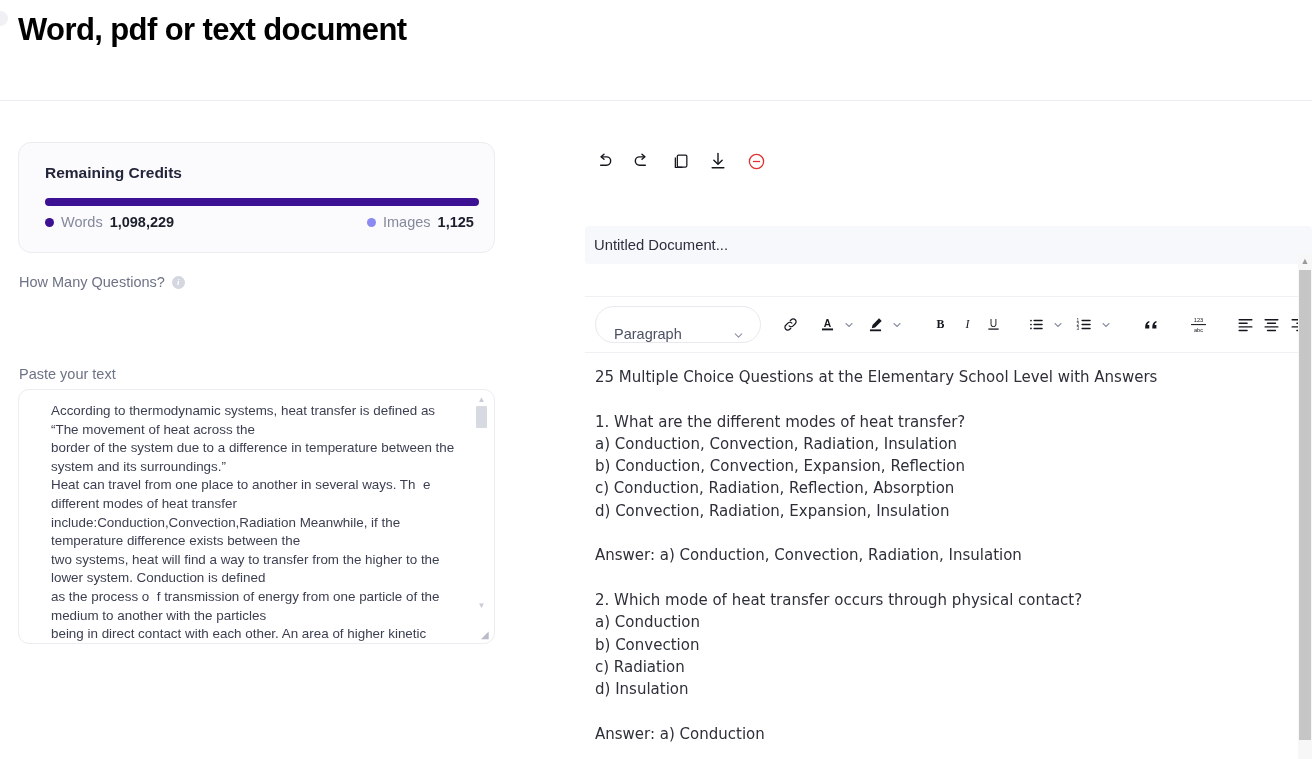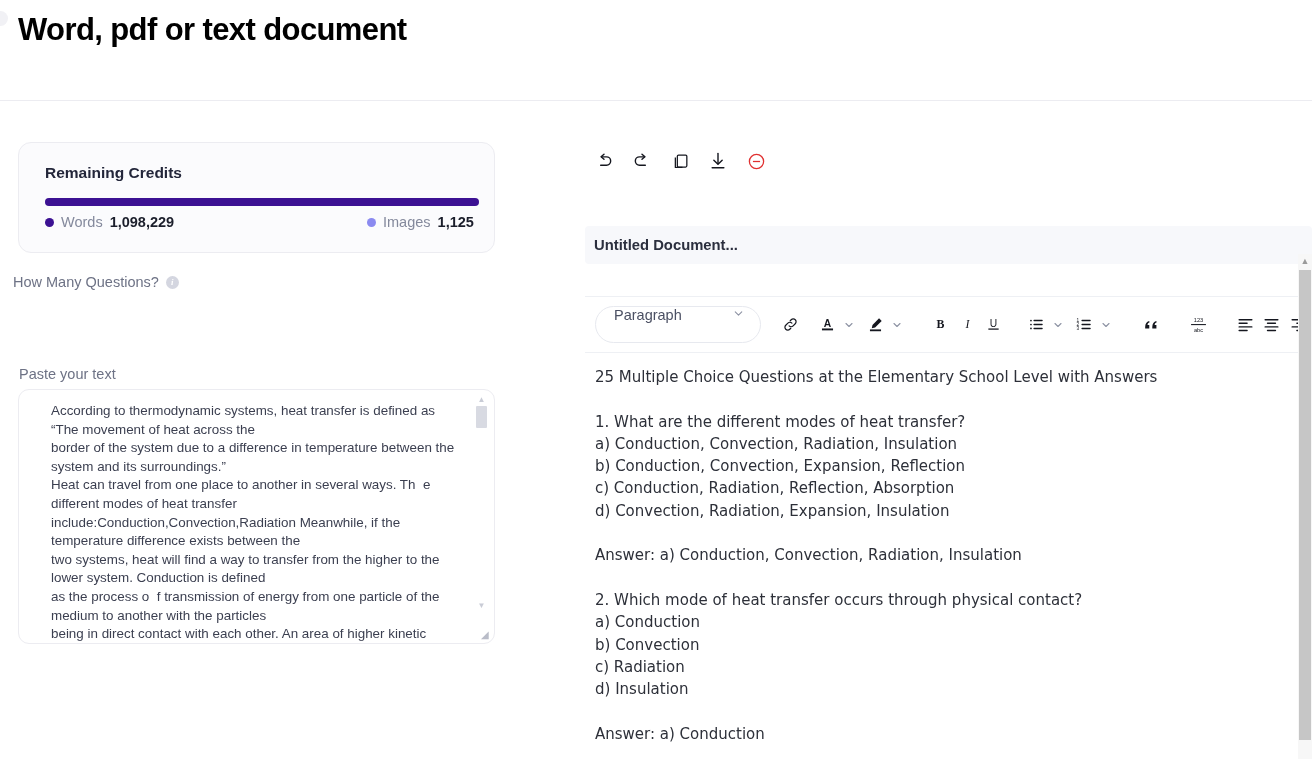--- a/index.html
+++ b/index.html
@@ -30,21 +30,21 @@
   #legend-words { left:26px;text-align:right; }
   #legend-images { left:348px; }
   .legend .dot { width:9px; height:9px; border-radius:50%; display:inline-block; }
   .legend .lbl { color:#84899c; }
   .legend .val { color:#1b1e2b; font-weight:bold; }
 
   .field-label { position:absolute; font-size:14.5px; color:#6d7285; display:flex; align-items:center; gap:7px; }
   .info-icon { width:13px; height:13px; border-radius:50%; background:#d4d6e0; color:#fff; font-size:9px;
                font-weight:bold; display:inline-flex; align-items:center; justify-content:center; font-style:italic; font-family:"Liberation Serif", serif;}
 
-  #label-questions { left:13px; top:173px;text-align:right; }
+  #label-questions { left:19px; top:173px;text-align:right; }
   #input-questions { position:absolute; left:18px; top:196px; width:477px; height:47px; border:1px solid #ececf1;
                      border-radius:11px; background:#fff; font-size:15px; color:#2b2f3e; padding:0 18px;
                      font-family:"Liberation Sans", sans-serif; outline:none; }
 
   #label-paste { left:19px; top:265px; }
 
   #textarea-wrap { position:absolute; left:18px; top:288px; width:477px; height:255px; }
   #paste-text { width:477px; height:255px; border:1px solid #ececf1; border-radius:11px; background:#fff;
                 padding:12px 24px 12px 32px; font-size:13.4px; line-height:18.6px; color:#3b3f50; resize:none;
                 font-family:"Liberation Sans", sans-serif; outline:none; overflow:hidden; white-space:pre-wrap; }
@@ -53,27 +53,27 @@
   #ta-scroll-down { position:absolute; right:8px; top:212px; width:11px; height:9px; color:#c9ccd6; font-size:8px; text-align:center; line-height:9px;}
   #ta-scroll-thumb { position:absolute; right:8px; top:17px; width:11px; height:22px; background:#d8dae2; border-radius:1px; }
   #ta-resize { position:absolute; right:3px; bottom:3px; width:11px; height:11px; color:#b9bcc8; font-size:10px; line-height:10px; }
 
   
   #right-pane { position:absolute; left:553px; top:101px; width:759px; height:658px; background:#fff; }
 
   #doc-toolbar-top { position:absolute; left:38px; top:47px; display:flex; align-items:center; gap:12px; }
   .tb-icon { width:26px; height:26px; display:flex; align-items:center; justify-content:center; cursor:pointer; }
 
-  #doc-title-bar { position:absolute; left:32px; top:125px; width:727px; height:38px; background:#f7f8fb; border-radius:4px; display:flex; align-items:center;font-weight:bold; }
+  #doc-title-bar { position:absolute; left:32px; top:125px; width:727px; height:38px; background:#f7f8fb; border-radius:4px; display:flex; align-items:center; }
   #doc-title-text { padding-left:9px; font-size:14.8px; color:#2b2f3e; }
 
   #editor-toolbar { position:absolute; left:32px; top:195px; width:727px; height:57px; background:#fff;
                     border-top:1px solid #eef0f4; border-bottom:1px solid #eef0f4; display:flex; align-items:center; gap:0px; padding-left:10px; }
   #style-select { width:167px; height:37px; border:1px solid #e7e9ef; border-radius:19px; background:#fff;
-                  display:flex; align-items:flex-start; justify-content:space-between; padding:0 15px 0 18px; font-size:14.5px; color:#4b5063; }
+                  display:flex; align-items:flex-end; justify-content:space-between; padding:0 15px 0 18px; font-size:14.5px; color:#4b5063; }
   .tb-sep { width:17px; }
   .tb-btn { width:27px; height:27px; display:flex; align-items:center; justify-content:center; color:#1d2130; }
   .chev { width:16px; height:24px; display:flex; align-items:center; justify-content:center; color:#8e93a4; }
 
   #doc-body { position:absolute; left:32px; top:255px; width:711px; height:504px; padding:10px 20px 0 10px;
               font-family:"DejaVu Sans", sans-serif; font-size:15px; line-height:22.3px; color:#2d3039; white-space:pre-wrap; overflow:hidden; }
 
   #doc-scroll { position:absolute; right:0px; top:254px; width:14px; height:505px; background:#f7f7f7; }
   #doc-scroll-up { position:absolute; right:1px; top:256px; width:12px; height:11px; text-align:center; line-height:11px; font-size:9px; color:#9a9a9a; }
   #doc-scroll-thumb { position:absolute; right:1px; top:270px; width:12px; height:470px; background:#c6c6c6; border-radius:0; }

